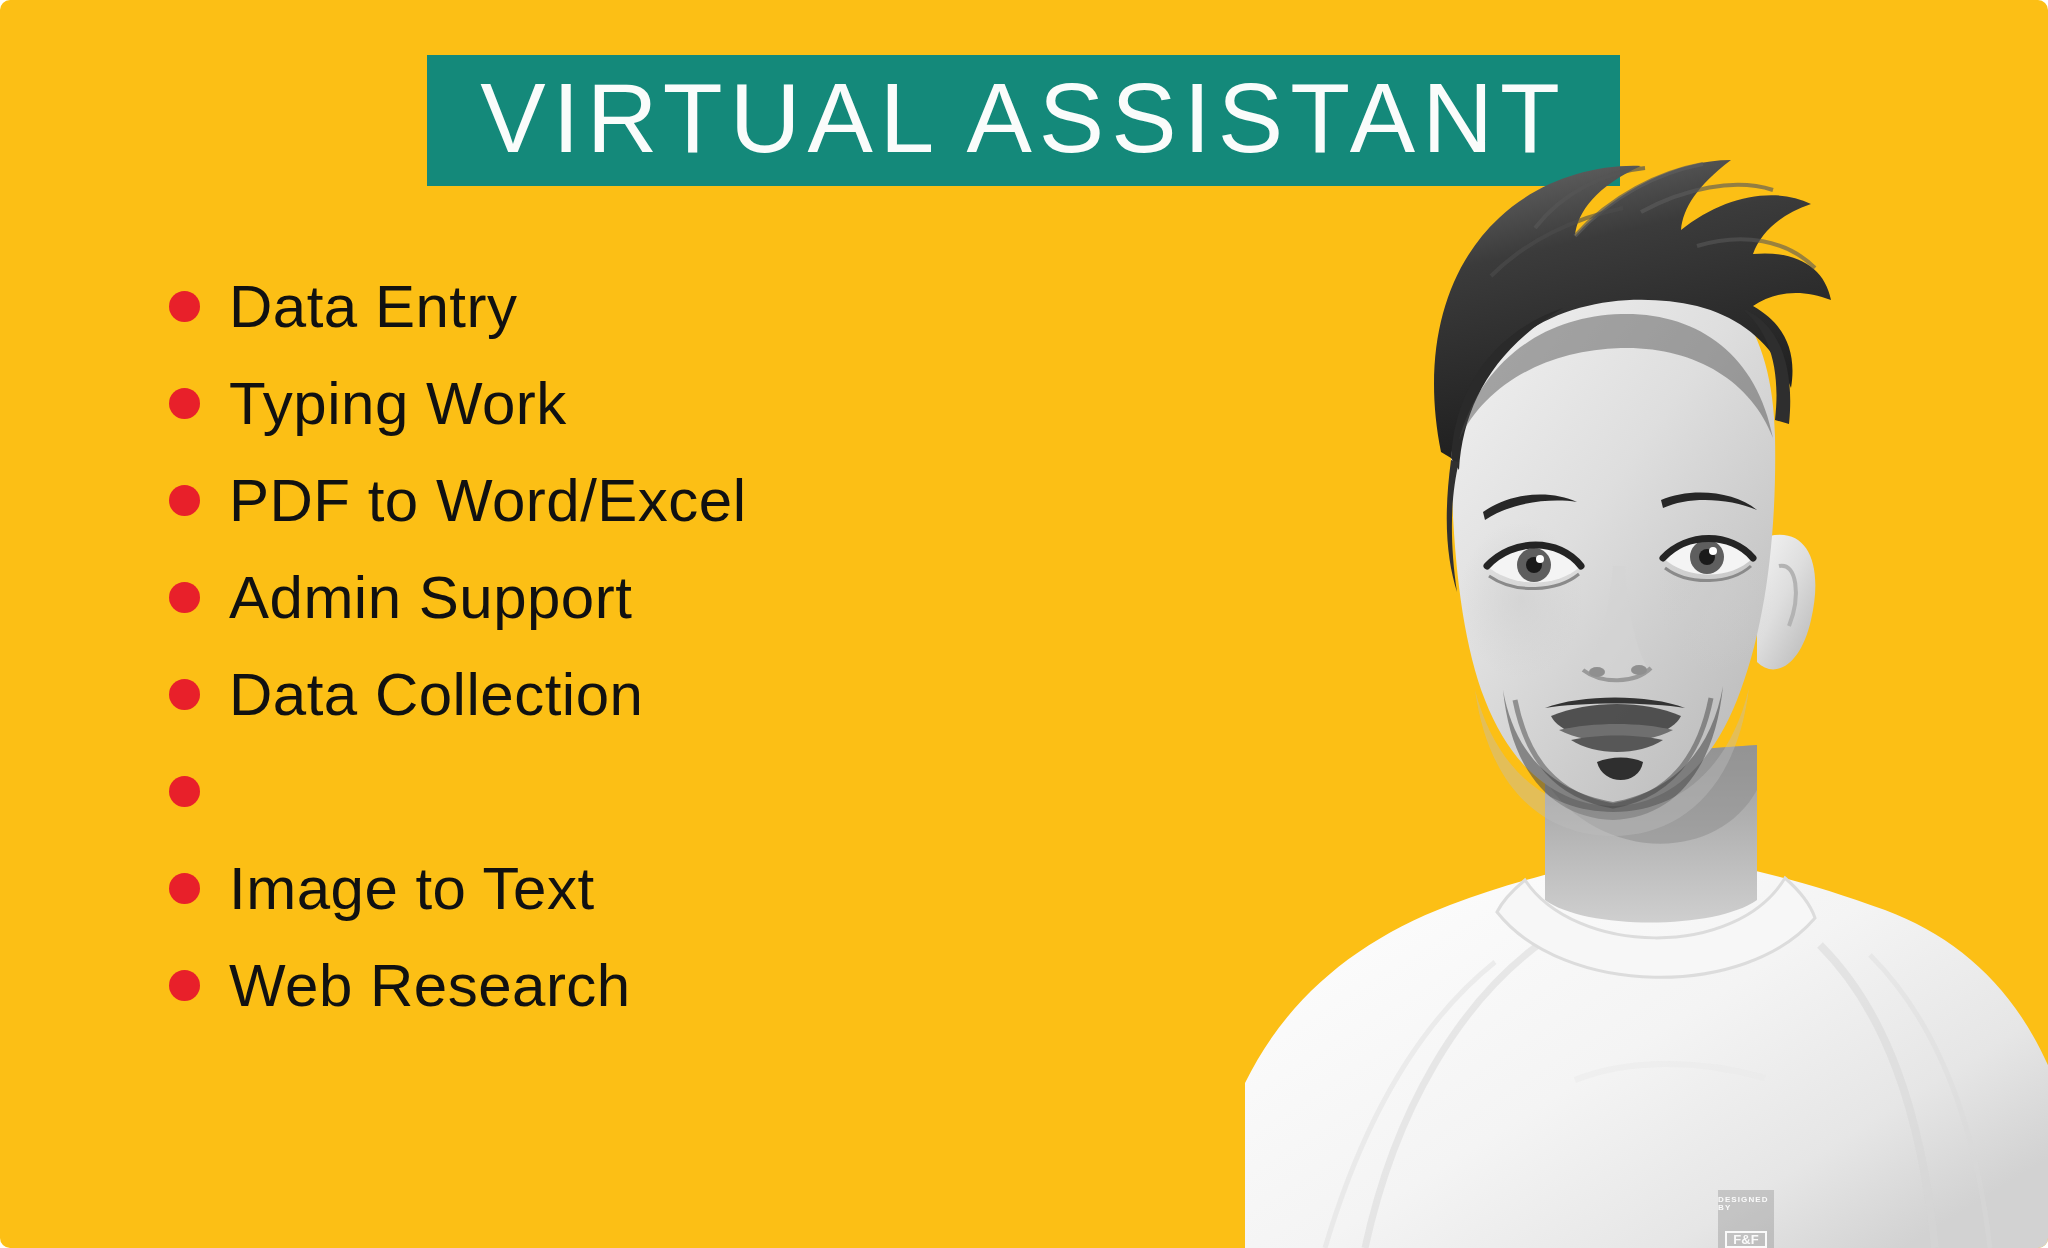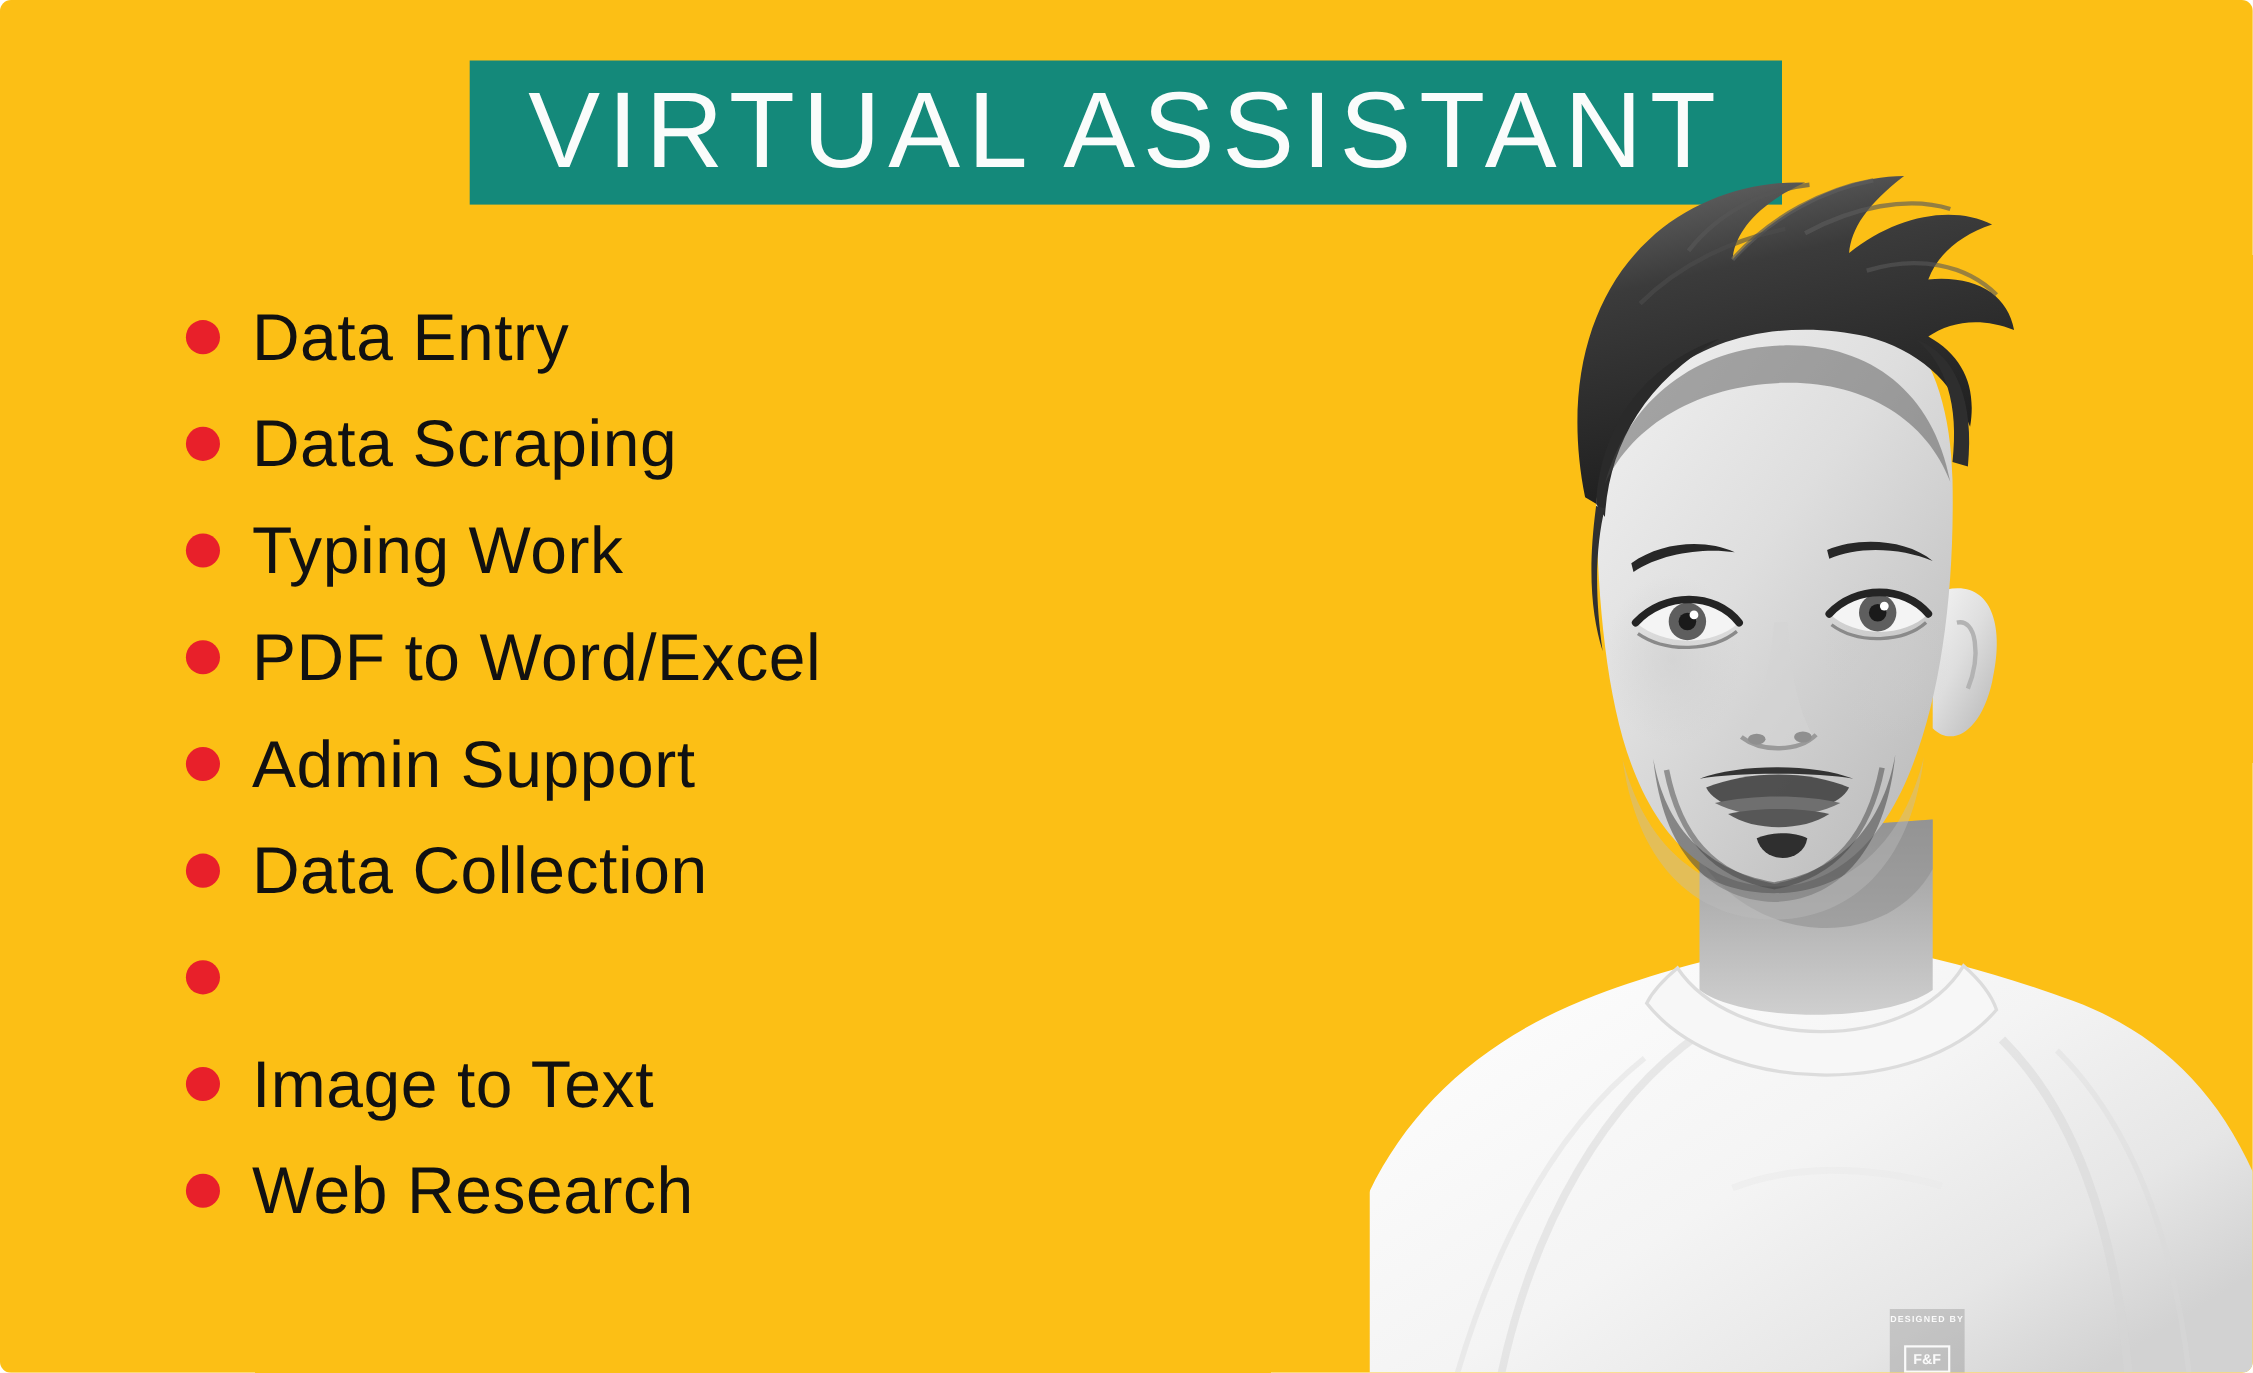--- a/index.html
+++ b/index.html
@@ -85,21 +85,21 @@
     display: block;
     width: 100%;
     height: 100%;
   }
 
   
   .watermark {
     position: absolute;
     left: 1718px;
     top: 1190px;
-    width: 68px;
+    width: 56px;
     height: 58px;
     background: rgba(120,120,120,0.30);
     display: flex;
     flex-direction: column;
     align-items: center;
     padding-top: 6px;
     box-sizing: border-box;
   }
   .watermark-text {
     color: rgba(255,255,255,0.92);
@@ -136,24 +136,20 @@
     <div class="title-text">VIRTUAL ASSISTANT</div>
   </div>
 
   <div class="service-list">
 
     <div class="service-item">
       <span class="bullet"></span>
       <span class="service-label">Data Entry</span>
     </div>
 
-    <div class="service-item">
-      <span class="bullet"></span>
-      <span class="service-label">Data Scraping</span>
-    </div>
 
 
     <div class="service-item">
       <span class="bullet"></span>
       <span class="service-label">Typing Work</span>
     </div>
 
     <div class="service-item">
       <span class="bullet"></span>
       <span class="service-label">PDF to Word/Excel</span>

